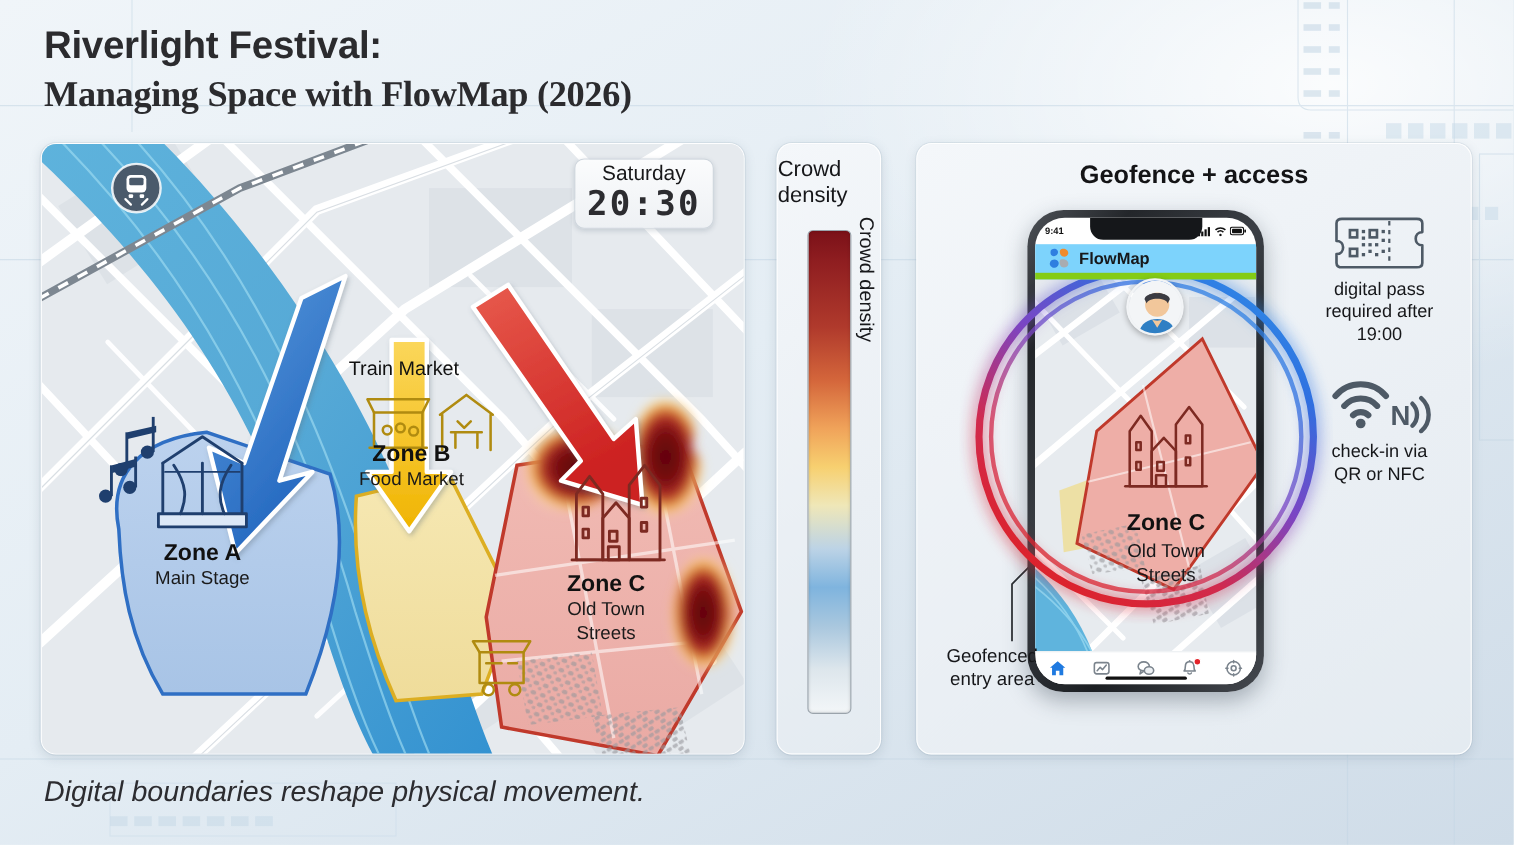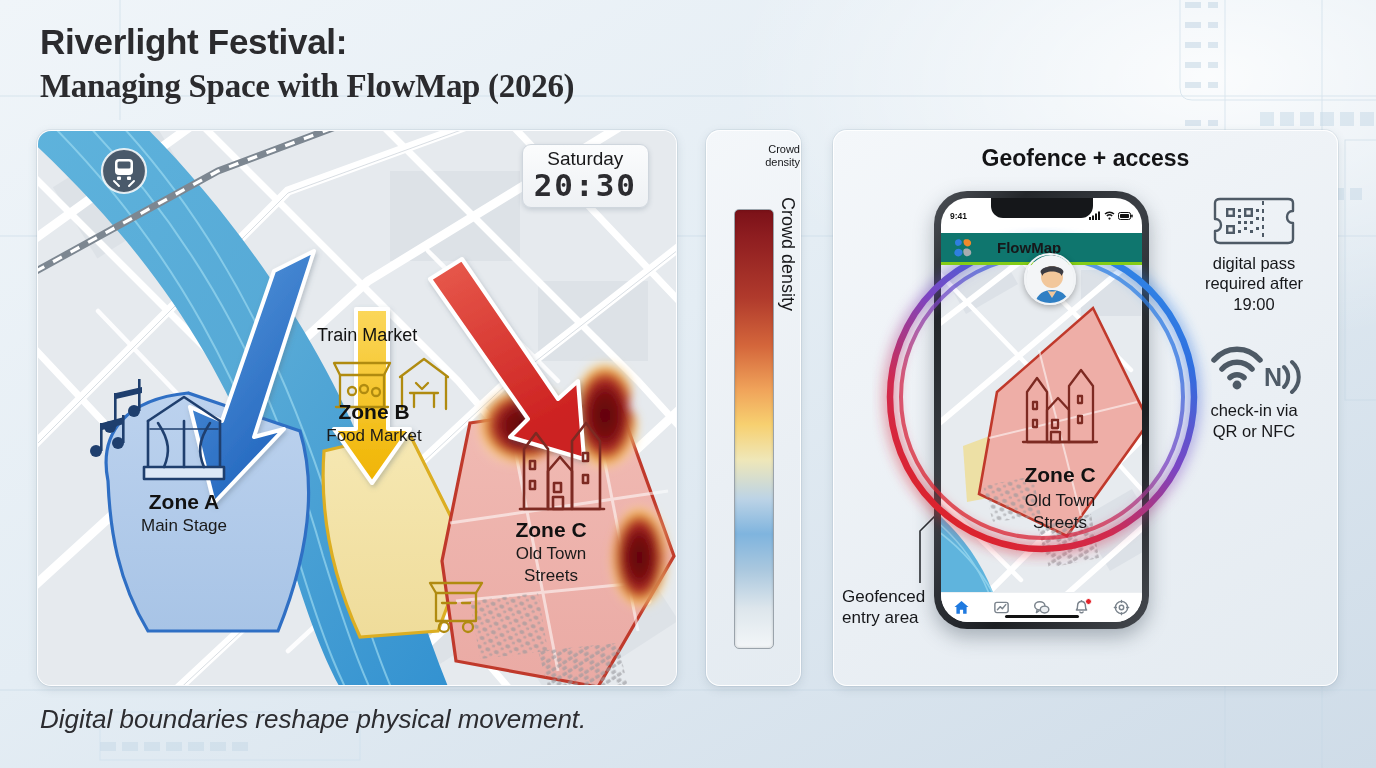--- a/index.html
+++ b/index.html
@@ -50,21 +50,21 @@
   .clock-day { font-size:19px; color:#18181a; line-height:1.05; }
   .clock-time {
     font-family:"DejaVu Sans Mono", monospace;
     font-size: 31px; font-weight:bold; color:#2c2c30;
     letter-spacing: 2px; line-height:1.05;
   }
 
   .station-label { position:absolute; left:279px; top:194px; font-size:18px; color:#111; white-space:nowrap;}
 
   
-  .legend-title { text-align:right; font-size:11px; color:#16171a; line-height:1.18; padding-top:12px; }
+  .legend-title { text-align:left; font-size:20px; color:#16171a; line-height:1.18; padding-top:12px; }
   .legend-bar {
     position:absolute; left:27px; top:78px; width:40px; height:440px;
     border:1px solid #9aa3ab; border-radius:5px;
     background: linear-gradient(to bottom,
       #7b1118 0%, #8e1d20 6%, #b03a2c 20%, #d4663b 31%,
       #f0a35a 41%, #f7d070 49%, #efe7b8 57%,
       #bcd3e6 66%, #7fb4de 74%, #a9c7de 82%, #dde6ec 91%, #f3f6f8 100%);
     box-shadow: inset 0 0 3px rgba(0,0,0,0.18);
   }
   .legend-vert {
@@ -86,28 +86,28 @@
   .phone-screen {
     position:absolute; left:7px; top:7px; right:7px; bottom:7px;
     border-radius: 27px; overflow:hidden; background:#fff;
   }
   .notch {
     position:absolute; left:50%; transform:translateX(-50%); top:0;
     width: 102px; height: 20px; background:#15171a;
     border-radius: 0 0 12px 12px; z-index:6;
   }
   .statusbar {
-    position:relative; height: 35px; display:flex; align-items:center;
+    position:relative; height: 24px; display:flex; align-items:center;
     justify-content:space-between; padding: 0 9px; z-index:5;
     font-size: 8.5px; color:#111; font-weight:bold;
   }
   .app-header {
-    position:relative; height:32px; display:flex; align-items:center; gap:23px;
-    padding-left: 11px; background:#0f766e; z-index:5;
-    border-bottom:3px solid #84cc16;
+    position:relative; height:32px; display:flex; align-items:center; gap:7px;
+    padding-left: 11px; background:#7dd3fc; z-index:5;
+    border-bottom:6px solid #84cc16;
   }
   .app-name { font-size:15px; font-weight:bold; color:#17181a; }
 
   .phone-map { position:absolute; left:0; right:0; top:52px; bottom:30px; overflow:hidden; }
 
   .tabbar {
     position:absolute; left:0; right:0; bottom:0; height:30px; background:#fff;
     display:flex; align-items:center; justify-content:space-around; z-index:5;
     border-top:1px solid #eceff2;
   }
@@ -118,21 +118,21 @@
   .geo-ring { position:absolute; left: 38px; top: 96px; width: 340px; height: 340px; pointer-events:none; z-index:4;}
 
   .avatar {
     position:absolute; left: 190px; top: 122px; width: 52px; height: 52px;
     border-radius:50%; overflow:hidden; z-index:7;
     border: 2.5px solid #f2f4f6; box-shadow: 0 2px 6px rgba(0,0,0,0.3);
   }
 
   .geofence-note {
     position:absolute; left: 8px; top: 455px; width: 120px;
-    font-size:17px; color:#16171a; line-height:1.25;
+    text-align:center; font-size:17px; color:#16171a; line-height:1.25;
   }
 
   .feature-list { position:absolute; right: 8px; top: 62px; width: 150px; }
   .feature { text-align:center; margin-bottom: 26px; }
   .feature-ico { height: 56px; display:flex; align-items:center; justify-content:center; }
   .feature-txt { font-size:16.5px; color:#16171a; line-height:1.24; margin-top: 4px; }
 
   
   .caption {
     position:absolute; left: 40px; top: 704px;

